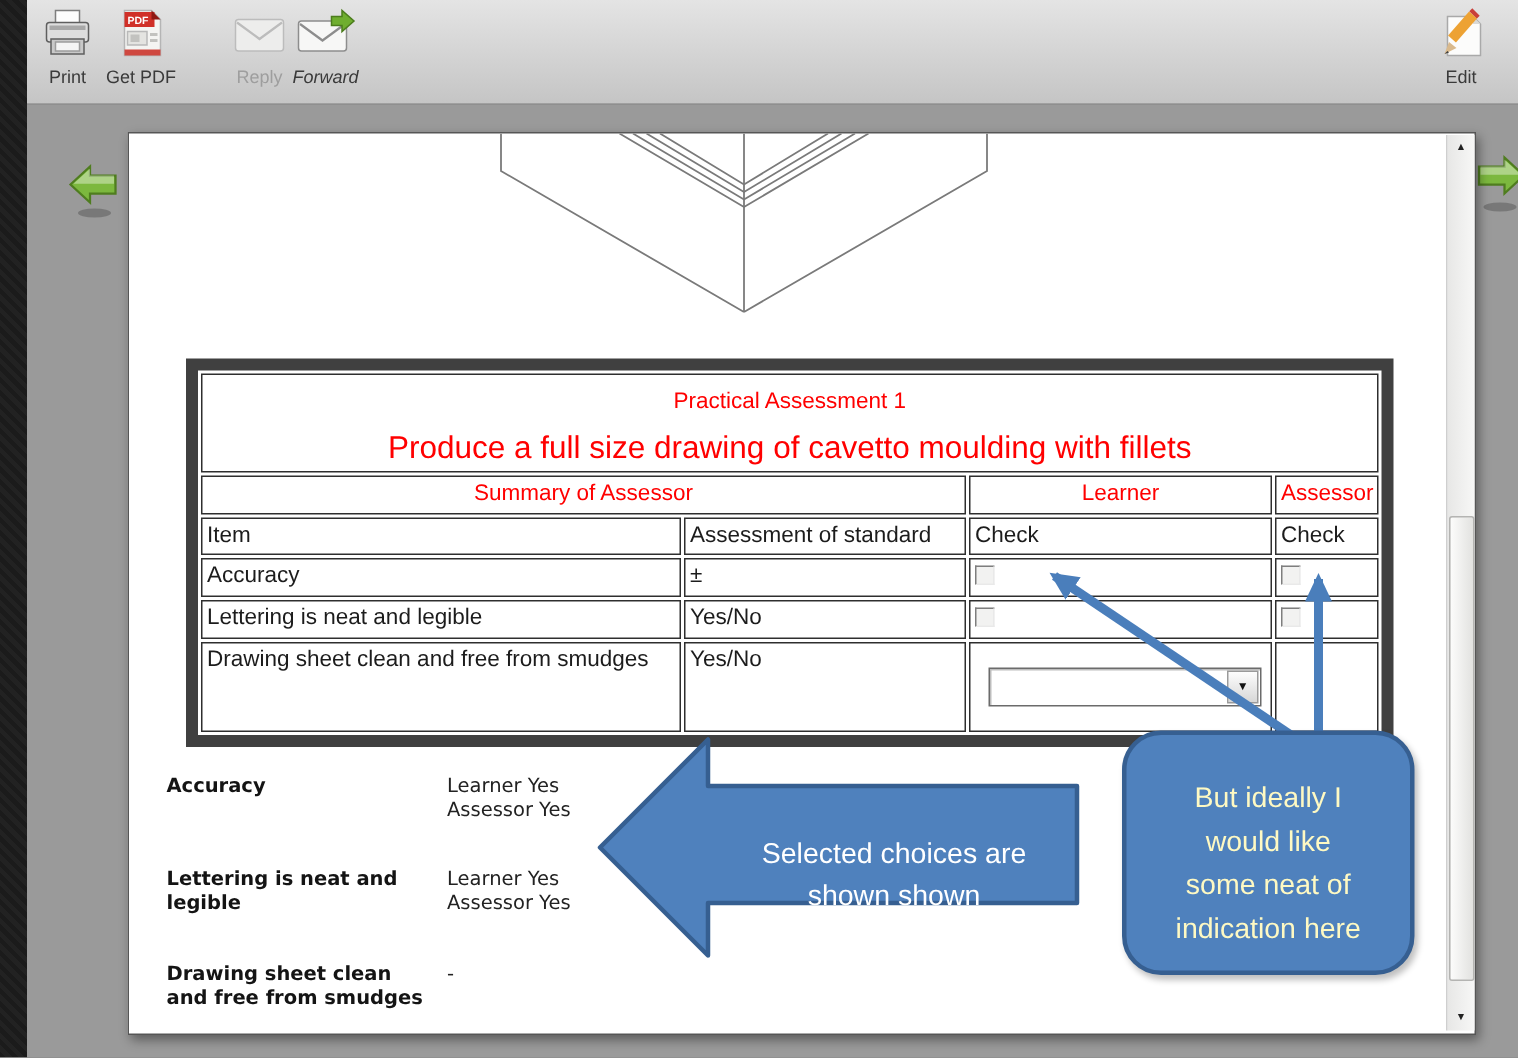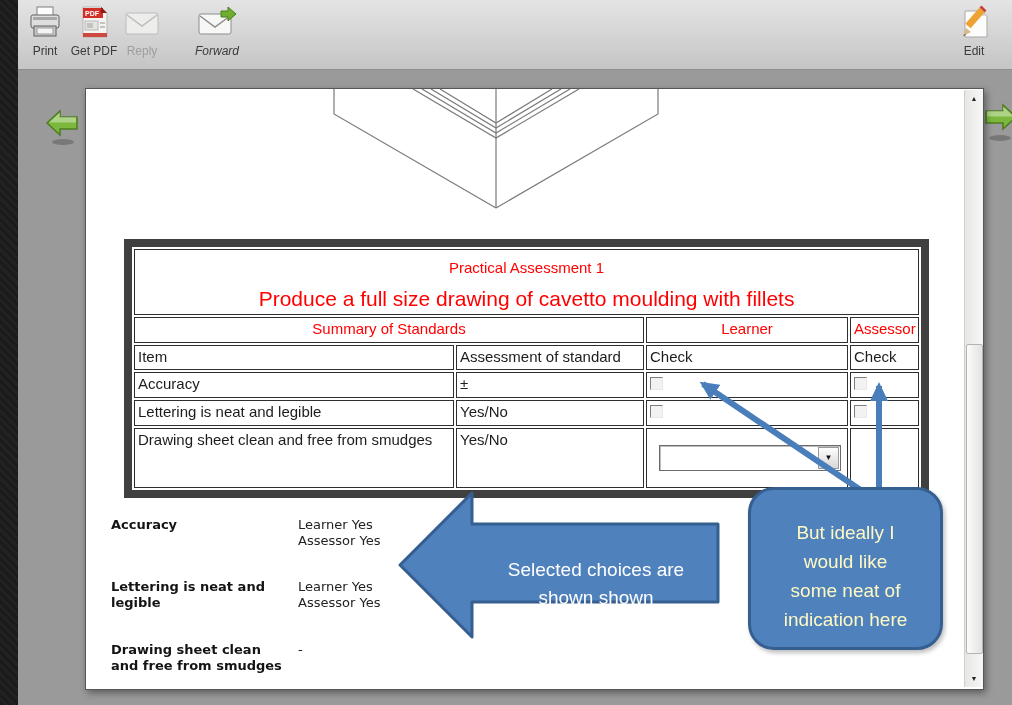--- a/index.html
+++ b/index.html
@@ -96,21 +96,21 @@
           <rect x="9" y="16" width="13" height="9" fill="#e4e4e1" stroke="#b9b9b9"></rect>
           <rect x="11" y="18" width="6" height="5" fill="#c2c2bf"></rect>
           <rect x="24" y="17" width="5" height="2" fill="#c2c2bf"></rect>
           <rect x="24" y="21" width="5" height="2" fill="#c2c2bf"></rect>
           <rect x="7" y="28" width="24" height="4" fill="#cf4840"></rect>
         </svg>
       </span>
       <span class="tlabel">Get PDF</span>
     </div>
 
-    <div class="tool-btn disabled" style="left:100px;width:48px;">
+    <div class="tool-btn disabled" style="left:131px;width:48px;">
       <span class="ticon">
         <svg width="38" height="36" viewBox="0 0 38 36">
           <rect x="3" y="8" width="32" height="21" rx="2" fill="#ededec" stroke="#bcbcbc"></rect>
           <polyline points="4,10 19,21 34,10" fill="none" stroke="#bcbcbc" stroke-width="1.5"></polyline>
         </svg>
       </span>
       <span class="tlabel">Reply</span>
     </div>
 
     <div class="tool-btn" style="left:171px;width:56px;font-style:italic;">
@@ -177,21 +177,21 @@
           <col style="width:69px">
         </colgroup>
       <tbody>
           <tr>
         <td class="titlecell" colspan="4">
           <div class="t1">Practical Assessment 1</div>
           <div class="t2">Produce a full size drawing of cavetto moulding with fillets</div>
         </td>
       </tr>
       <tr class="r-g">
-        <td colspan="2">Summary of Standards</td>
+        <td colspan="2">Summary of Assessor</td>
         <td>Learner</td>
         <td>Assessor</td>
       </tr>
       <tr class="r-c">
         <td>Item</td>
         <td>Assessment of standard</td>
         <td>Check</td>
         <td>Check</td>
       </tr>
       <tr class="r-1">

